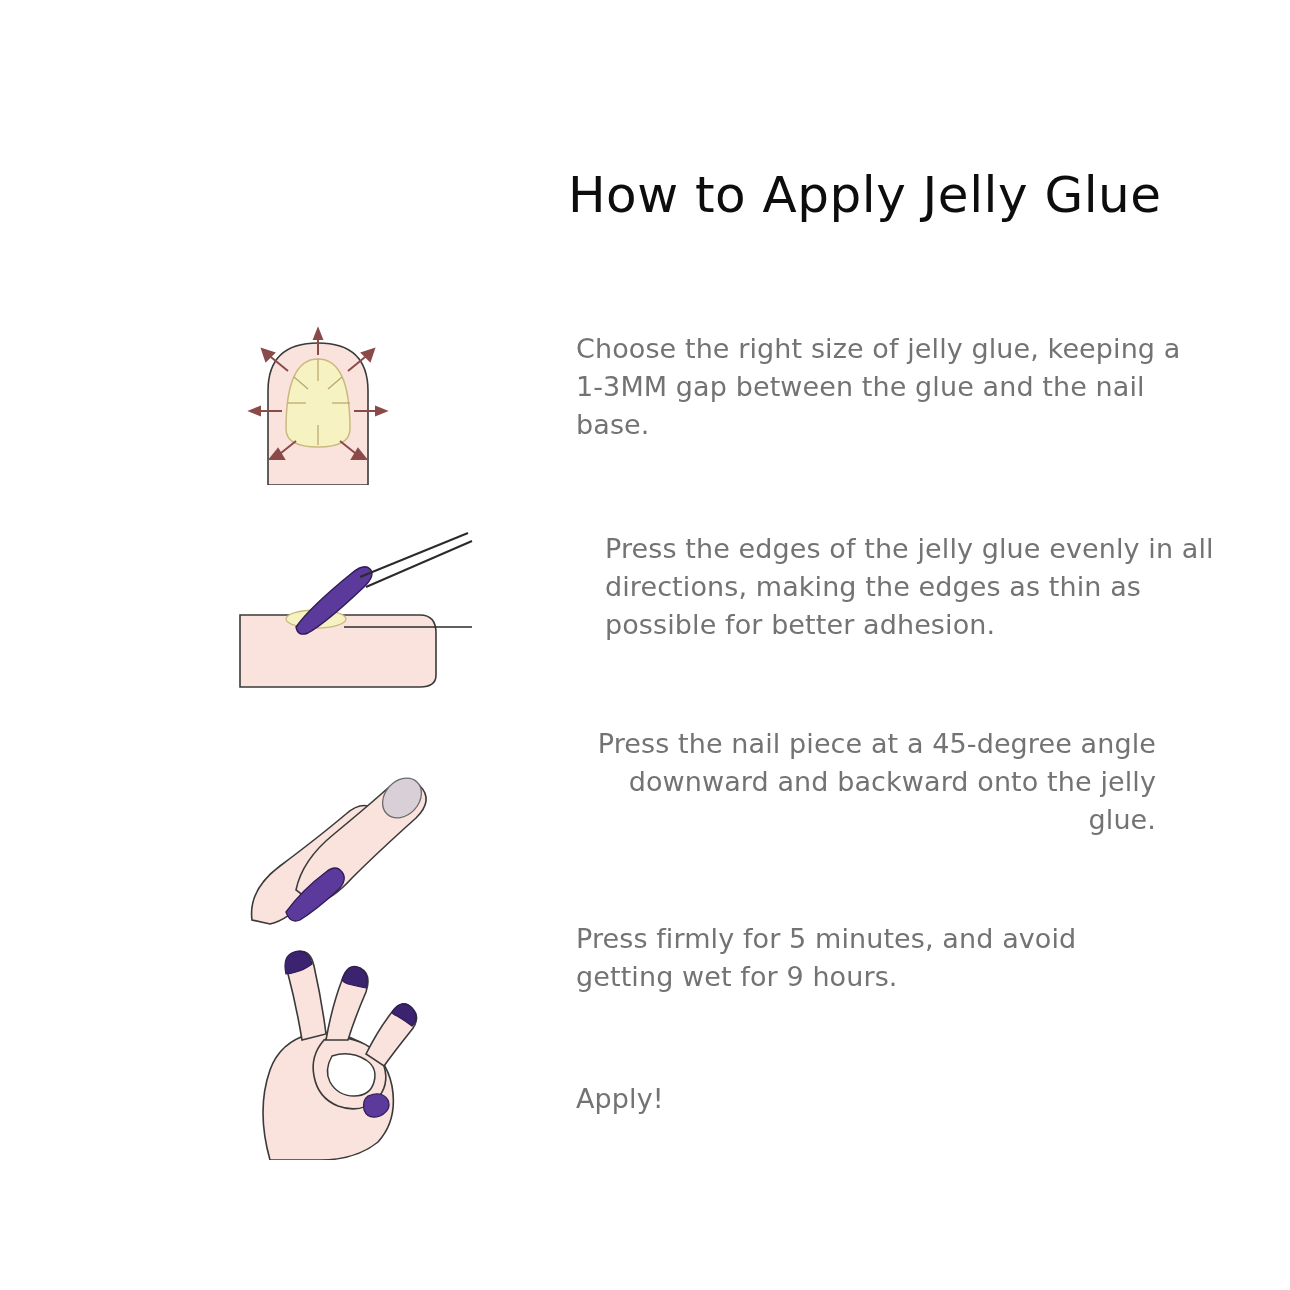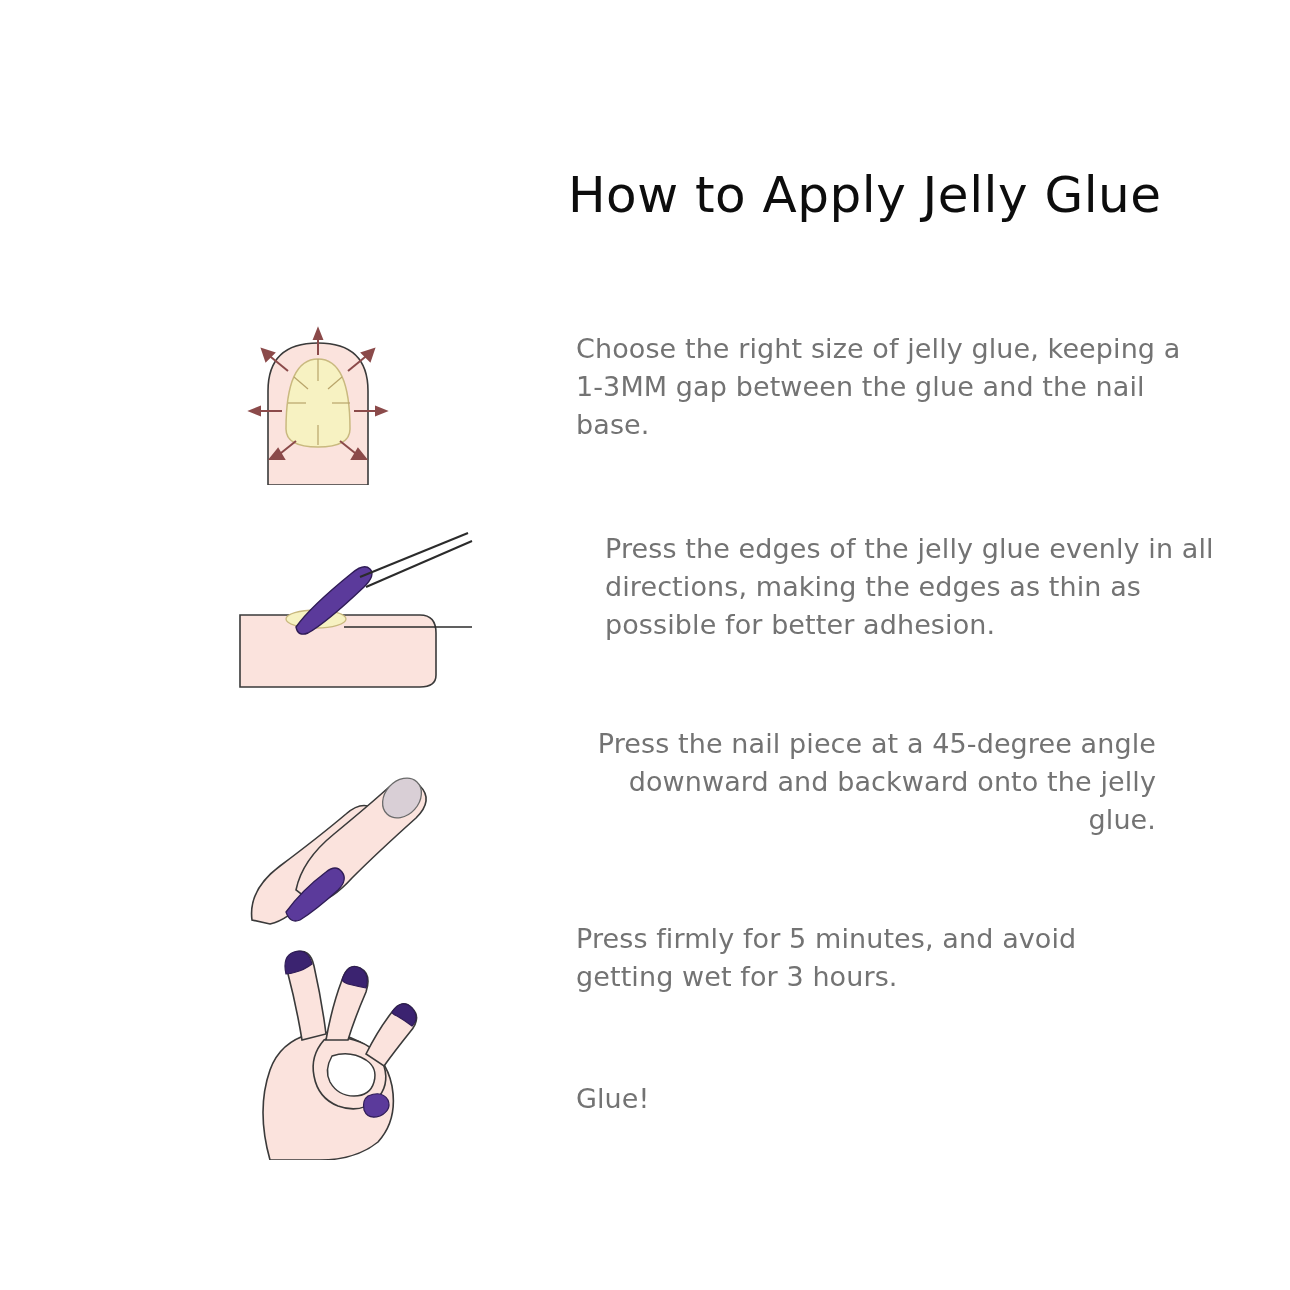--- a/index.html
+++ b/index.html
@@ -176,17 +176,17 @@
         <path d="M272 82 Q282 68 292 78 Q300 88 292 96 Q284 90 277 86 Q272 84 272 82 Z" fill="#3b2370" stroke="#2f1c56" stroke-width="1.2"></path>
       </svg>
     </div>
 
   </div>
 
   <div class="steps">
     <div class="step-text step-1">Choose the right size of jelly glue, keeping a 1-3MM gap between the glue and the nail base.</div>
     <div class="step-text step-2">Press the edges of the jelly glue evenly in all directions, making the edges as thin as possible for better adhesion.</div>
     <div class="step-text step-3">Press the nail piece at a 45-degree angle downward and backward onto the jelly glue.</div>
-    <div class="step-text step-4">Press firmly for 5 minutes, and avoid getting wet for 3 hours.</div>
-    <div class="step-text step-5">Glue!</div>
+    <div class="step-text step-4">Press firmly for 5 minutes, and avoid getting wet for 9 hours.</div>
+    <div class="step-text step-5">Apply!</div>
   </div>
 
 </div>
 
 </body></html>

